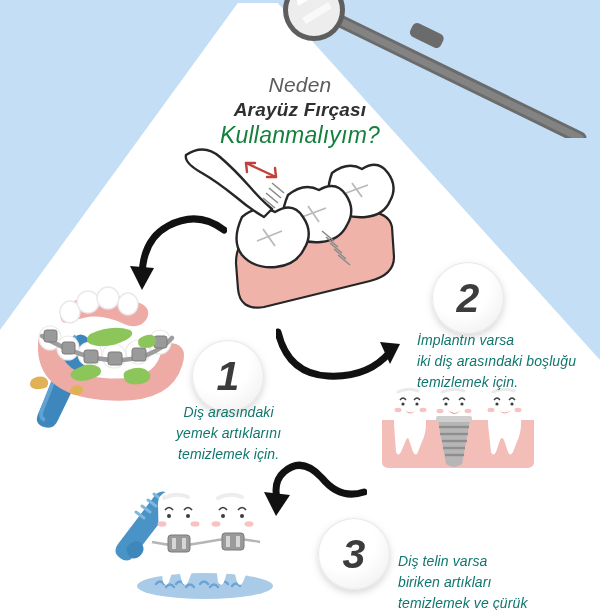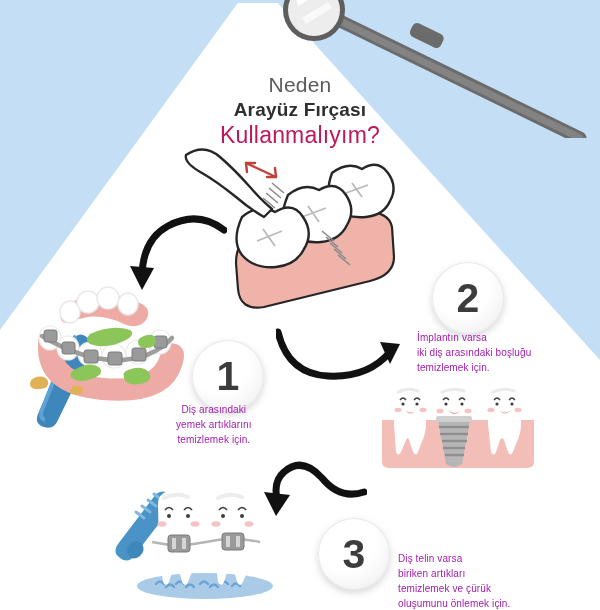--- a/index.html
+++ b/index.html
@@ -7,20 +7,21 @@
     width: 600px; height: 610px;
     font-family: "Liberation Sans", sans-serif;
     overflow: hidden;
     background: #ffffff;
   }
   #poster {
     position: relative;
     width: 600px; height: 610px;
     background: #ffffff;
     overflow: hidden;
+    font-style: italic;
   }
   
   .bg-layer { position: absolute; inset: 0; }
   .wedge-left {
     position: absolute; left: 0; top: 0;
     width: 330px; height: 400px;
     background: #c4dff5;
     clip-path: polygon(0 0, 240px 0, 0 330px);
   }
   .wedge-right {
@@ -34,41 +35,41 @@
     background: #c4dff5;
   }
   
   .title-block {
     position: absolute; left: 0; top: 72px; width: 600px;
     text-align: center; line-height: 1.22;
     color: #4a4a4a;
   }
   .title-l1 { font-size: 21px; font-weight: 400; color: #5b5b5b; letter-spacing: .2px; }
   .title-l2 { font-size: 19px; font-weight: 700; color: #2f2f2f; letter-spacing: .2px; }
-  .title-l3 { font-size: 23px; font-weight: 400; color: #be185d; letter-spacing: .2px; }
+  .title-l3 { font-size: 23px; font-weight: 400; color: #15803d; letter-spacing: .2px; }
 
   
   .badge {
     position: absolute;
     width: 72px; height: 72px;
     border-radius: 50%;
     background: radial-gradient(circle at 38% 32%, #ffffff 45%, #f3f3f3 78%, #e6e6e6 100%);
     box-shadow: 0 3px 7px rgba(140,140,140,.35), 0 0 0 1px rgba(230,230,230,.9) inset;
     display: flex; align-items: center; justify-content: center;
     color: #3c3c3c; font-size: 41px; font-weight: 700;
   }
   #badge-1 { left: 192px; top: 340px; }
   #badge-2 { left: 432px; top: 262px; }
   #badge-3 { left: 318px; top: 518px; }
 
   
   .caption {
     position: absolute;
-    color: #a21caf;
-    font-size: 10px;
+    color: #0f766e;
+    font-size: 14px;
     line-height: 1.5;
     white-space: pre-line;
     letter-spacing: .1px;
   }
   #cap-1 { left: 176px; top: 402px; text-align: center; }
   #cap-2 { left: 417px; top: 330px; }
   #cap-3 { left: 398px; top: 551px; }
 
   
   .art { position: absolute; }

